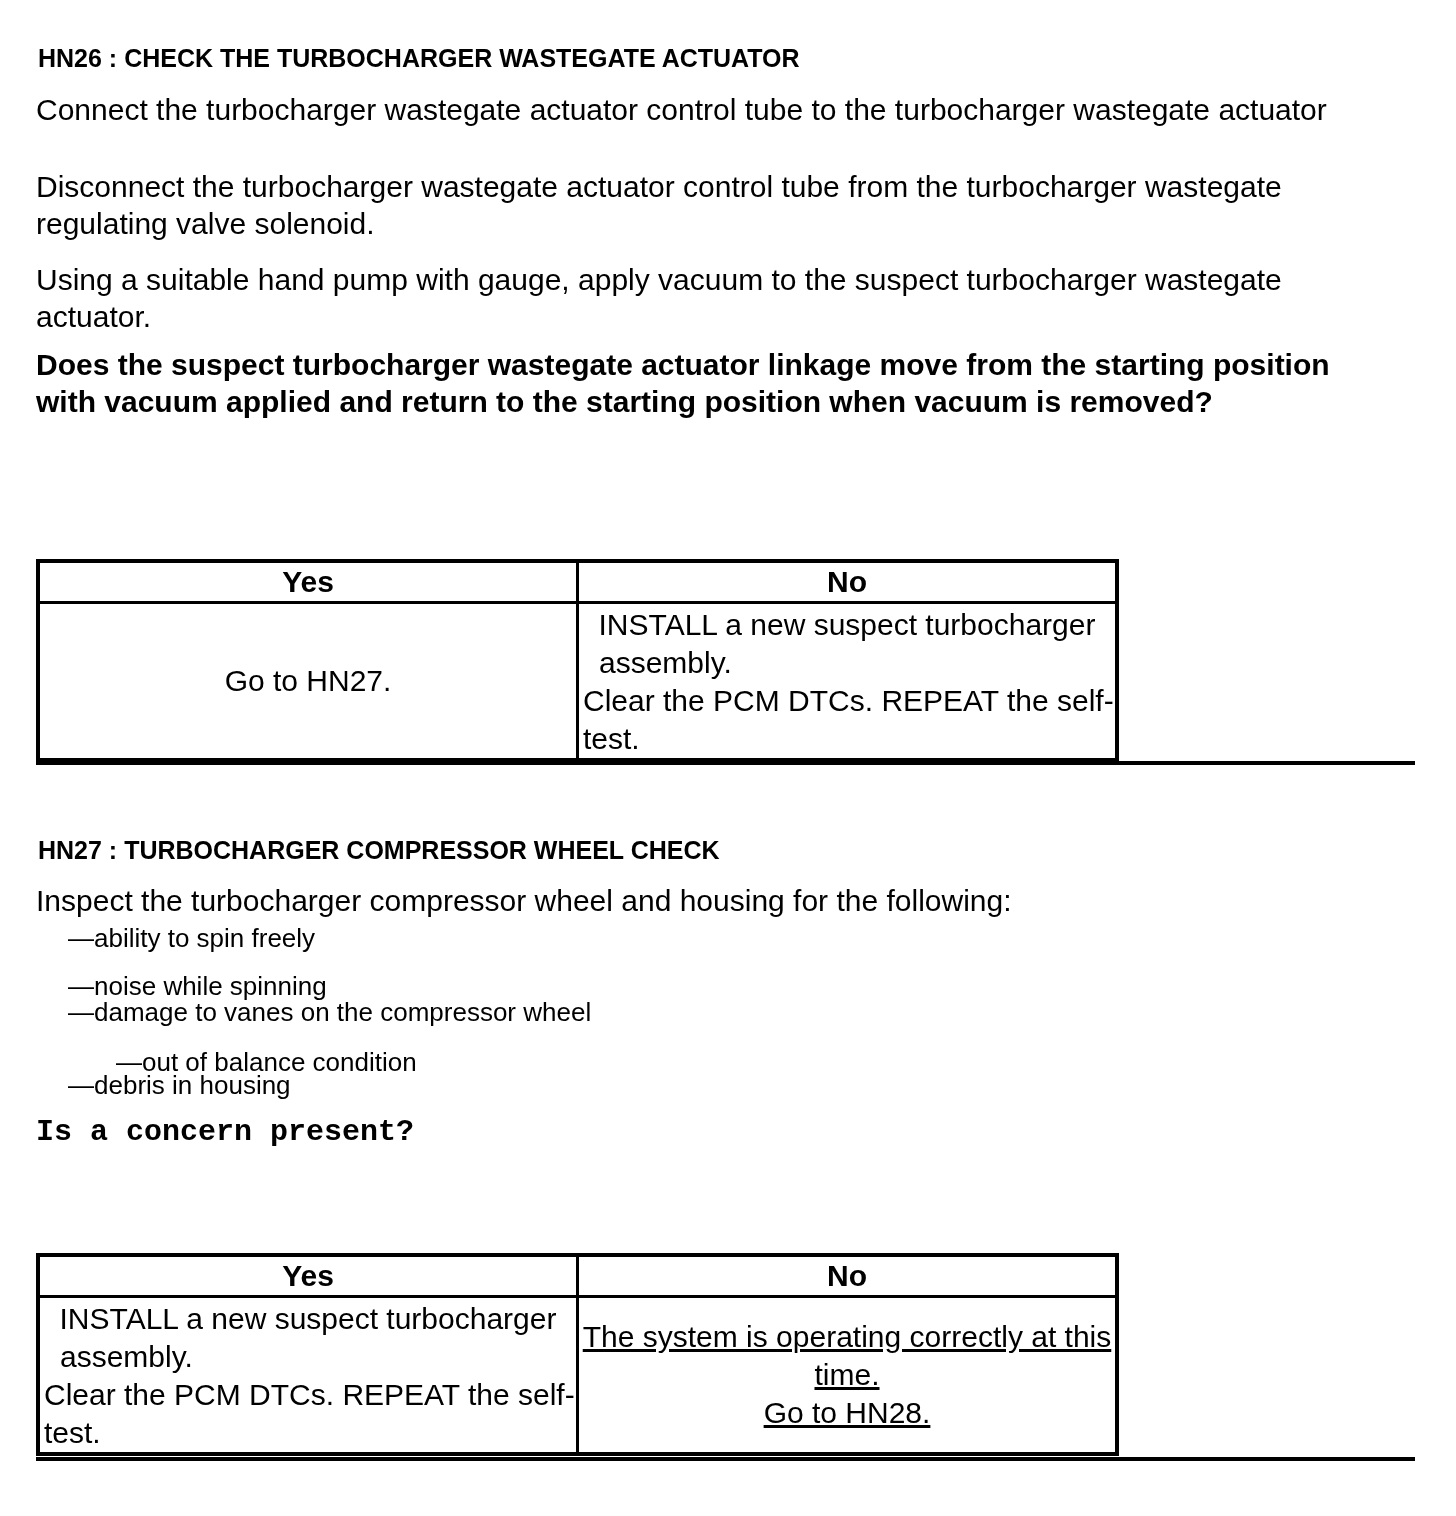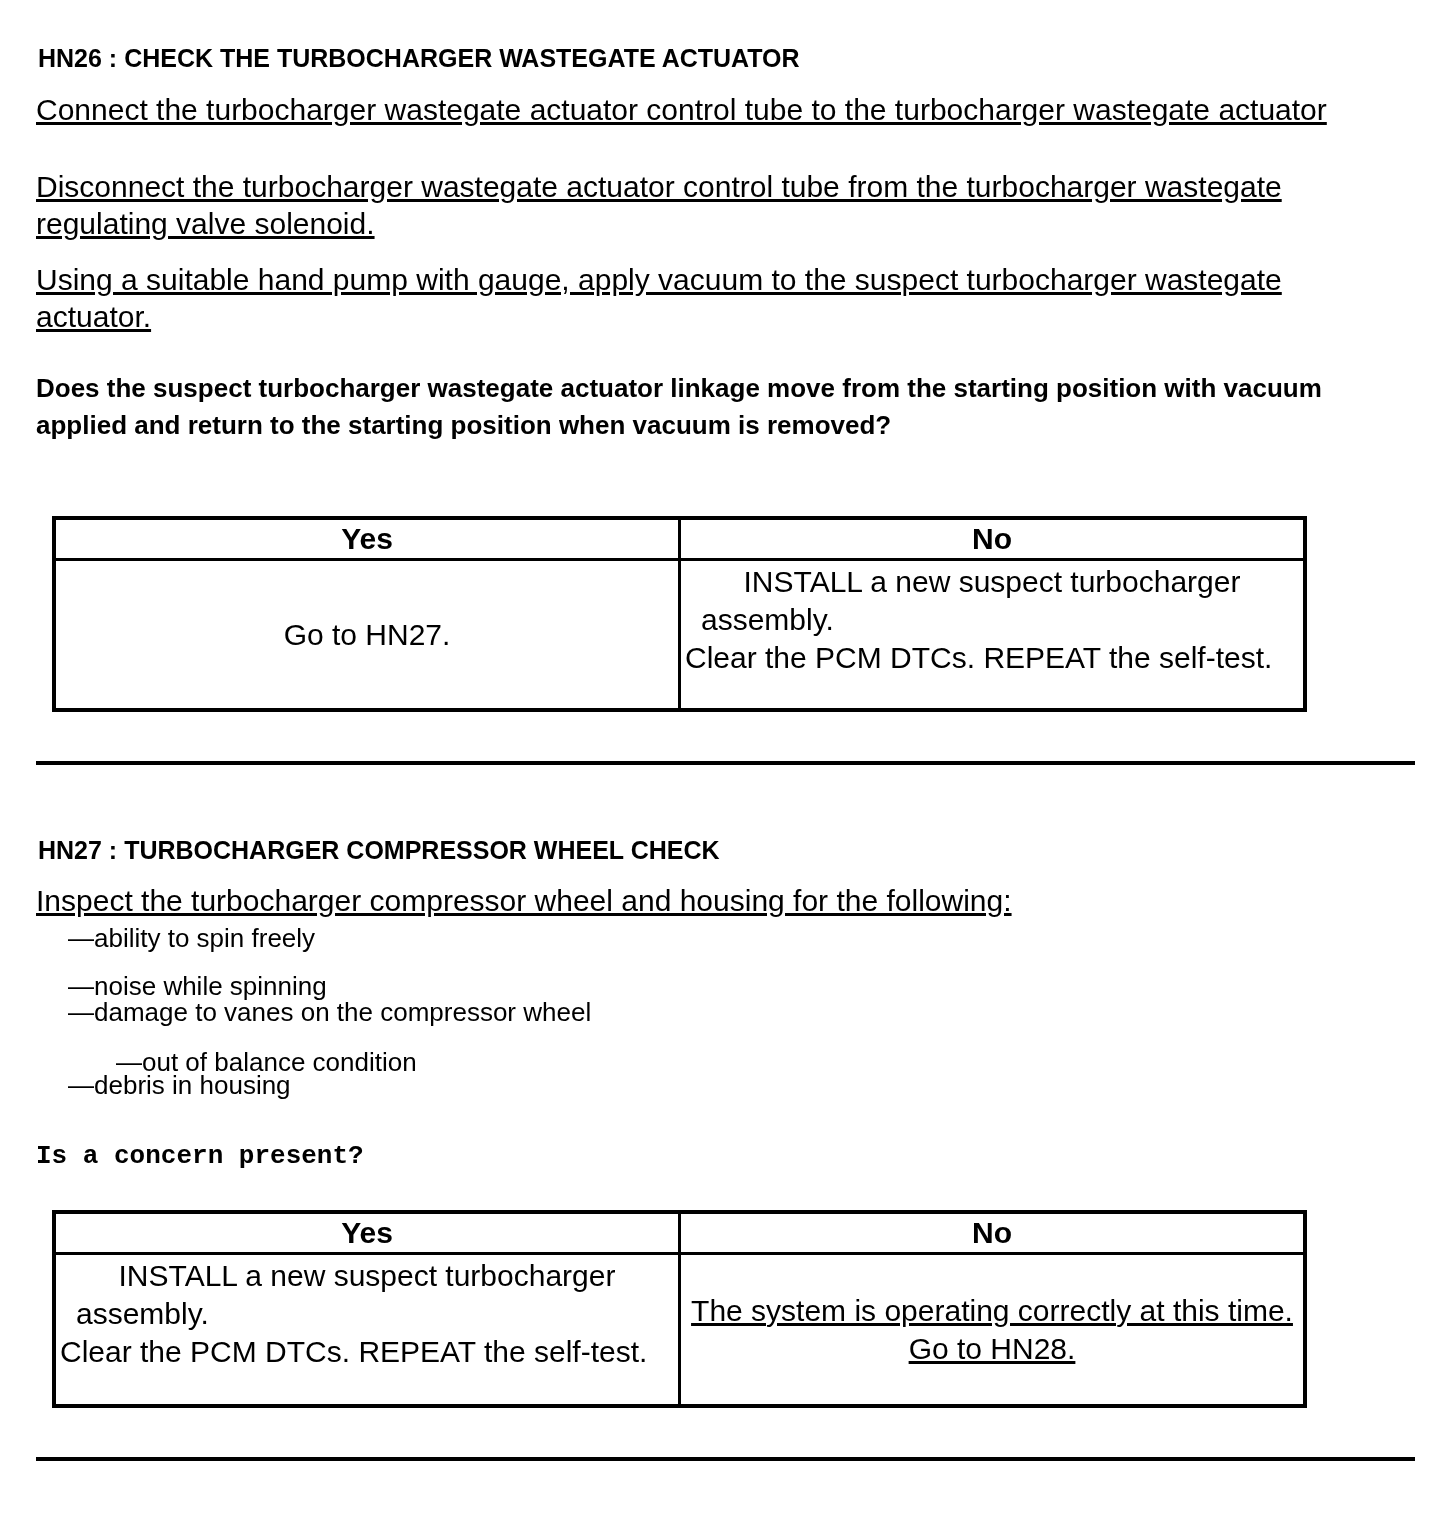--- a/index.html
+++ b/index.html
@@ -1,21 +1,21 @@
 <!DOCTYPE html>
 <html><head>
 <meta charset="utf-8">
 <style>
   html,body{margin:0;padding:0;background:#fff;}
   body{width:1456px;height:1516px;position:relative;font-family:"Liberation Sans",sans-serif;color:#000;overflow:hidden;}
   .abs{position:absolute;}
   .h{font-weight:bold;font-size:25px;left:38px;letter-spacing:0;}
-  .p{font-size:30px;left:36px;line-height:37px;width:1380px;text-decoration:underline;}
-  .q{font-size:26px;font-weight:bold;left:36px;line-height:37px;width:1380px;margin-top:24px;}
-  table{position:absolute;left:52px;width:1255px;border-collapse:collapse;border:4px solid #000;}
+  .p{font-size:30px;left:36px;line-height:37px;width:1380px;}
+  .q{font-size:30px;font-weight:bold;left:36px;line-height:37px;width:1380px;}
+  table{position:absolute;left:36px;width:1083px;border-collapse:collapse;border:4px solid #000;margin-top:43px;}
   td,th{border:3px solid #000;font-size:30px;text-align:center;padding:0;}
   th{font-weight:bold;height:38px;}
   .rule{position:absolute;left:36px;width:1379px;height:4px;background:#000;}
   .bul{font-size:26px;left:68px;line-height:37px;}
 </style>
 </head>
 <body>
 
 <div>
   <div class="abs h" style="top:44px;text-align:right;">HN26 : CHECK THE TURBOCHARGER WASTEGATE ACTUATOR</div>

